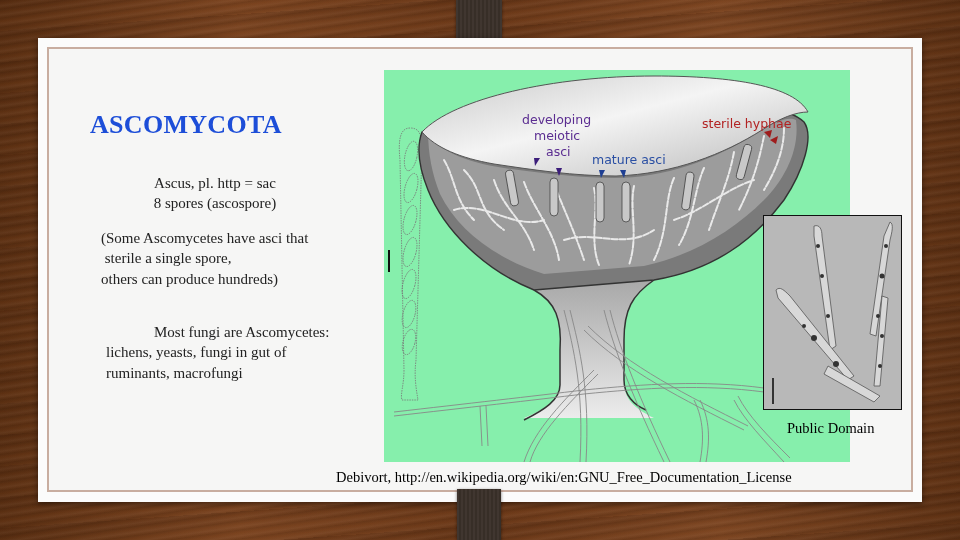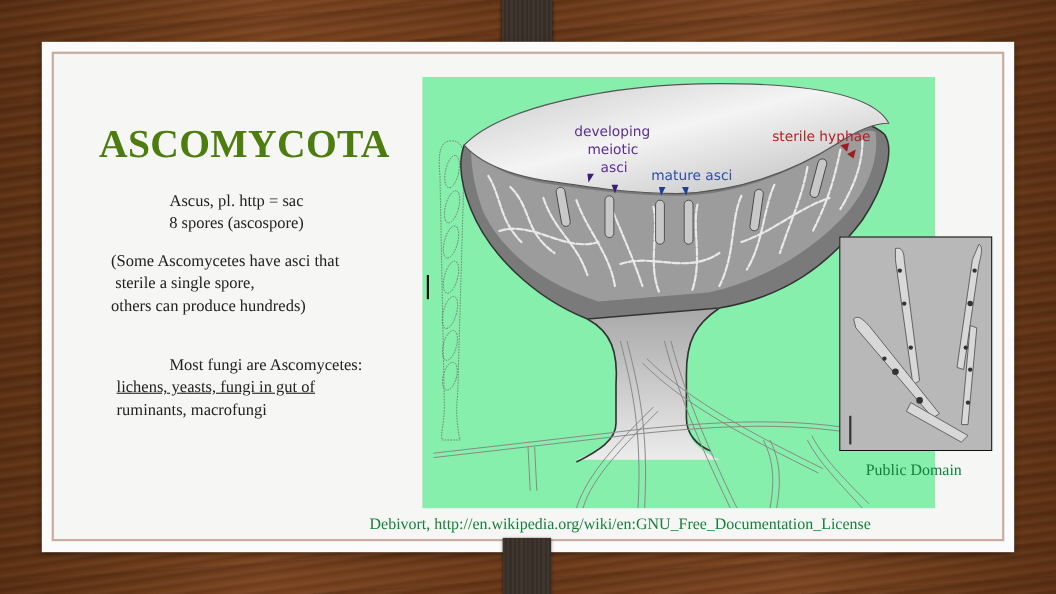--- a/index.html
+++ b/index.html
@@ -29,22 +29,22 @@
   }
   .clip-top { left: 456px; top: 0; width: 46px; height: 58px; border-radius: 0 0 3px 3px; }
   .clip-top::after {
     content: ""; position: absolute; left: -2px; right: -2px; bottom: -2px; height: 5px;
     background: #2c241f; border-radius: 3px;
   }
   .clip-bottom { left: 457px; top: 489px; width: 44px; height: 51px; }
 
   .title {
     position: absolute; left: 90px; top: 110px; width: 260px;
-    font-family: "Liberation Serif", serif; font-weight: bold; font-size: 36px;
-    color: #4d7c0f; letter-spacing: 0.3px;
+    font-family: "Liberation Serif", serif; font-weight: bold; font-size: 26px;
+    color: #1d4ed8; letter-spacing: 0.3px;
   }
   .t-center {
     position: absolute; left: 100px; width: 230px; text-align: center;
     font-size: 15px; color: #222; line-height: 20px;
   }
   .t-left {
     position: absolute; font-size: 15px; color: #222; line-height: 20px; white-space: pre;
   }
 
   .figure {
@@ -52,21 +52,21 @@
     background: #86efac;
   }
   .figure svg { position: absolute; left: 0; top: 0; }
   .lbl { font-family: "DejaVu Sans", "Liberation Sans", sans-serif; font-size: 12.5px; }
 
   .photo {
     position: absolute; left: 763px; top: 215px; width: 139px; height: 195px;
     border: 1.5px solid #111; background: #b9b9b9; overflow: hidden;
   }
   .caption {
-    position: absolute; font-size: 14.5px; color: #15803d;
+    position: absolute; font-size: 14.5px; color: #000000;
   }
   .cursor {
     position: absolute; left: 388px; top: 250px; width: 2px; height: 22px; background: #111;
   }
 </style>
 </head>
 <body>
 
 <div class="clip clip-top"></div>
 
@@ -79,21 +79,21 @@
 <h1 class="title">ASCOMYCOTA</h1>
 
 <div class="t-center" style="top:173px;">Ascus, pl. http = sac</div>
 <div class="t-center" style="top:193px;">8 spores (ascospore)</div>
 
 <div class="t-left" style="left:101px; top:228px;">(Some Ascomycetes have asci that</div>
 <div class="t-left" style="left:101px; top:248px;"> sterile a single spore,</div>
 <div class="t-left" style="left:101px; top:269px;">others can produce hundreds)</div>
 
 <div class="t-left" style="left:106px; top:322px;margin-left:48px;">Most fungi are Ascomycetes:</div>
-<div class="t-left" style="left:106px; top:342px;text-decoration:underline;">lichens, yeasts, fungi in gut of</div>
+<div class="t-left" style="left:106px; top:342px;">lichens, yeasts, fungi in gut of</div>
 <div class="t-left" style="left:106px; top:363px;">ruminants, macrofungi</div>
 
 <div class="figure">
   <svg width="466" height="392" viewBox="0 0 466 392">
     <defs>
       <linearGradient id="cupTop" x1="0" y1="0" x2="1" y2="1">
         <stop offset="0" stop-color="#c9c9c9"></stop>
         <stop offset="0.45" stop-color="#f4f4f4"></stop>
         <stop offset="1" stop-color="#b8b8b8"></stop>
       </linearGradient>

